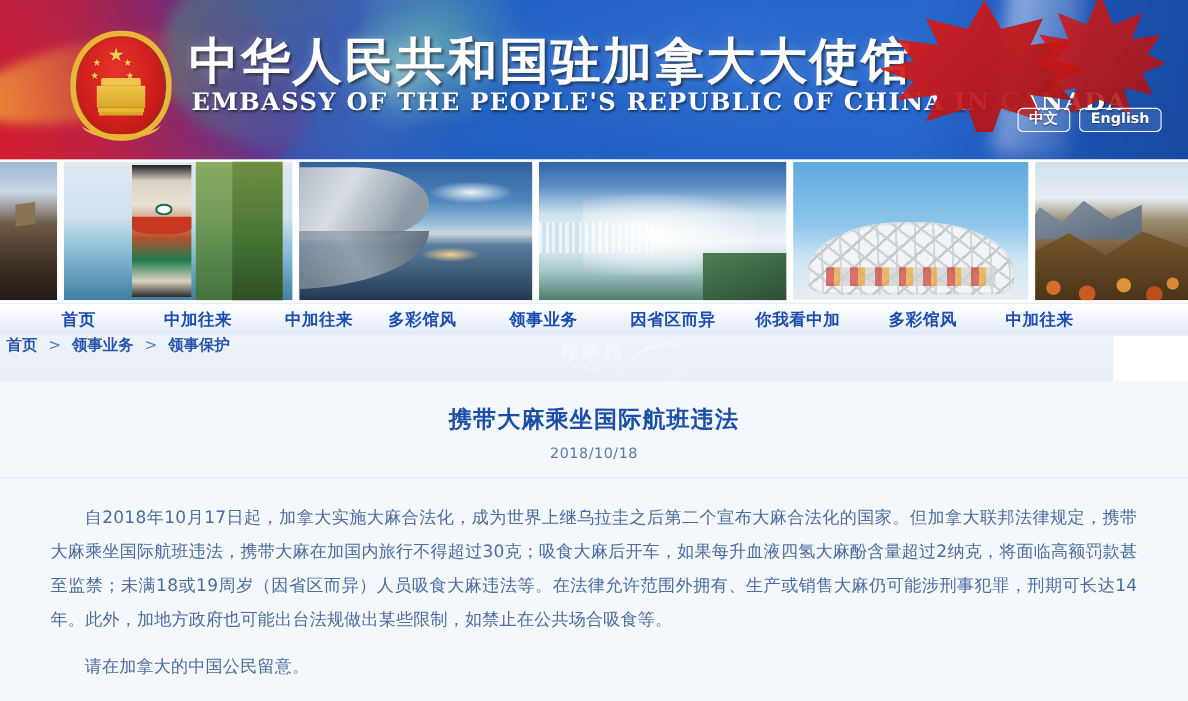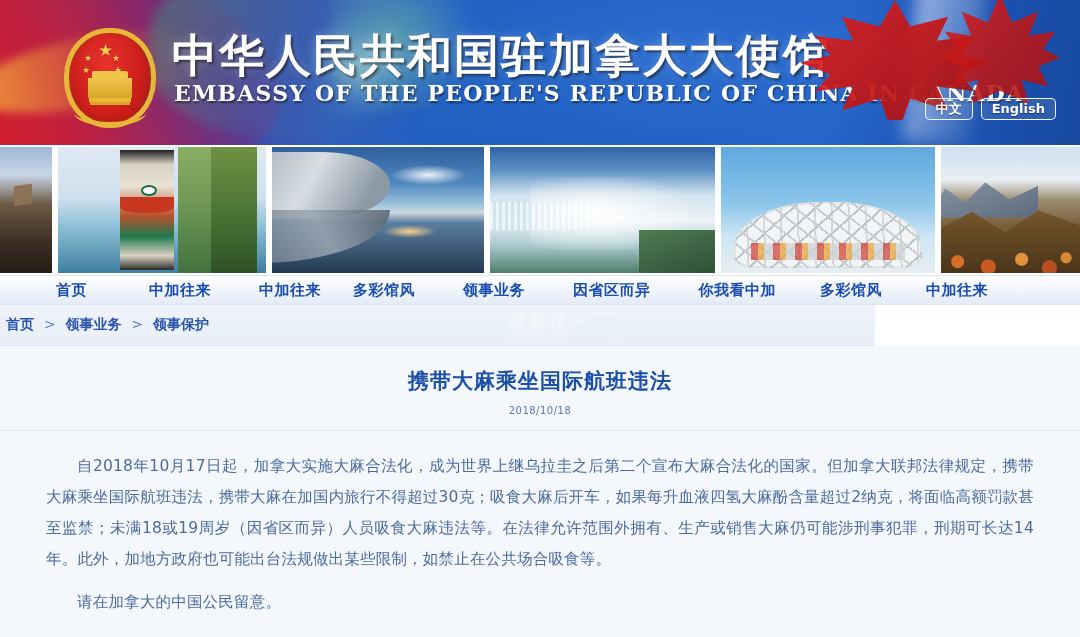--- a/index.html
+++ b/index.html
@@ -203,24 +203,24 @@
     border-top:1px solid #dbe5f2;border-bottom:1px solid #dce6f3;
     display:flex;align-items:center;
   }
   .nav-item{
     color:#1b4db0;font-size:15px;font-weight:700;letter-spacing:.5px;
     cursor:pointer;white-space:nowrap;
   }
 
   
   .crumbbar{
-    position:relative;width:875px;height:40px;
+    position:relative;width:1012px;height:40px;
     background:linear-gradient(#eef3fa,#e9eff8);
     border-bottom:1px solid #dfe7f2;
-    display:flex;align-items:center;overflow:hidden;
+    display:flex;overflow:hidden;
   }
   .crumb{padding-left:6px;color:#2a55ad;font-size:14px;font-weight:700;white-space:nowrap;z-index:2;}
   .crumb span{cursor:pointer;}
   .crumb .sep{color:#5f7fbe;font-weight:400;margin:0 5px;cursor:default;}
   .watermark{
     position:absolute;left:424px;top:2px;width:230px;height:40px;z-index:1;
     opacity:.38;pointer-events:none;
     display:flex;flex-direction:column;justify-content:center;align-items:center;
   }
   .watermark .wm-cn{font-size:17px;font-weight:700;color:#ffffff;letter-spacing:3px;line-height:16px;
@@ -231,21 +231,21 @@
     border-color:rgba(255,255,255,.85) transparent rgba(255,255,255,.5) transparent;
     transform:rotate(-18deg);}
 
   
   .article{width:1080px;background:#f4f7fb;height:305px;box-sizing:border-box;}
   .art-head{padding:22px 0 14px;border-bottom:1px solid #e2e9f2;background:#f4f7fb;}
   .art-title{
     text-align:center;color:#1c4fa8;font-size:21px;font-weight:700;letter-spacing:1px;line-height:26px;
   }
   .art-date{
-    text-align:center;color:#5a79a8;font-size:10px;margin-top:11px;letter-spacing:.5px;
+    text-align:center;color:#5a79a8;font-size:13px;margin-top:11px;letter-spacing:.5px;
   }
   .art-body{padding:20px 46px 0 46px;}
   .para{
     color:#4c6c9e;font-size:15.5px;line-height:31px;text-indent:2em;
     text-align:justify;letter-spacing:.2px;margin:0 0 12px 0;
   }
 </style>
 </head>
 <body>
 
@@ -328,21 +328,21 @@
     </div>
   </div>
 
   <div class="navbar">
     <span class="nav-item" style="margin-left:56px">首页</span>
     <span class="nav-item" style="margin-left:62px">中加往来</span>
     <span class="nav-item" style="margin-left:48px">中加往来</span>
     <span class="nav-item" style="margin-left:32px">多彩馆风</span>
     <span class="nav-item" style="margin-left:48px">领事业务</span>
     <span class="nav-item" style="margin-left:48px">因省区而异</span>
-    <span class="nav-item" style="margin-left:48px">你我看中加</span>
+    <span class="nav-item" style="margin-left:36px">你我看中加</span>
     <span class="nav-item" style="margin-left:44px">多彩馆风</span>
     <span class="nav-item" style="margin-left:44px">中加往来</span>
   </div>
 
   <div class="crumbbar">
     <div class="watermark">
       <div class="wm-cn">领事馆</div>
       <div class="wm-en">Embassy</div>
       <div class="wm-swoosh"></div>
     </div>

